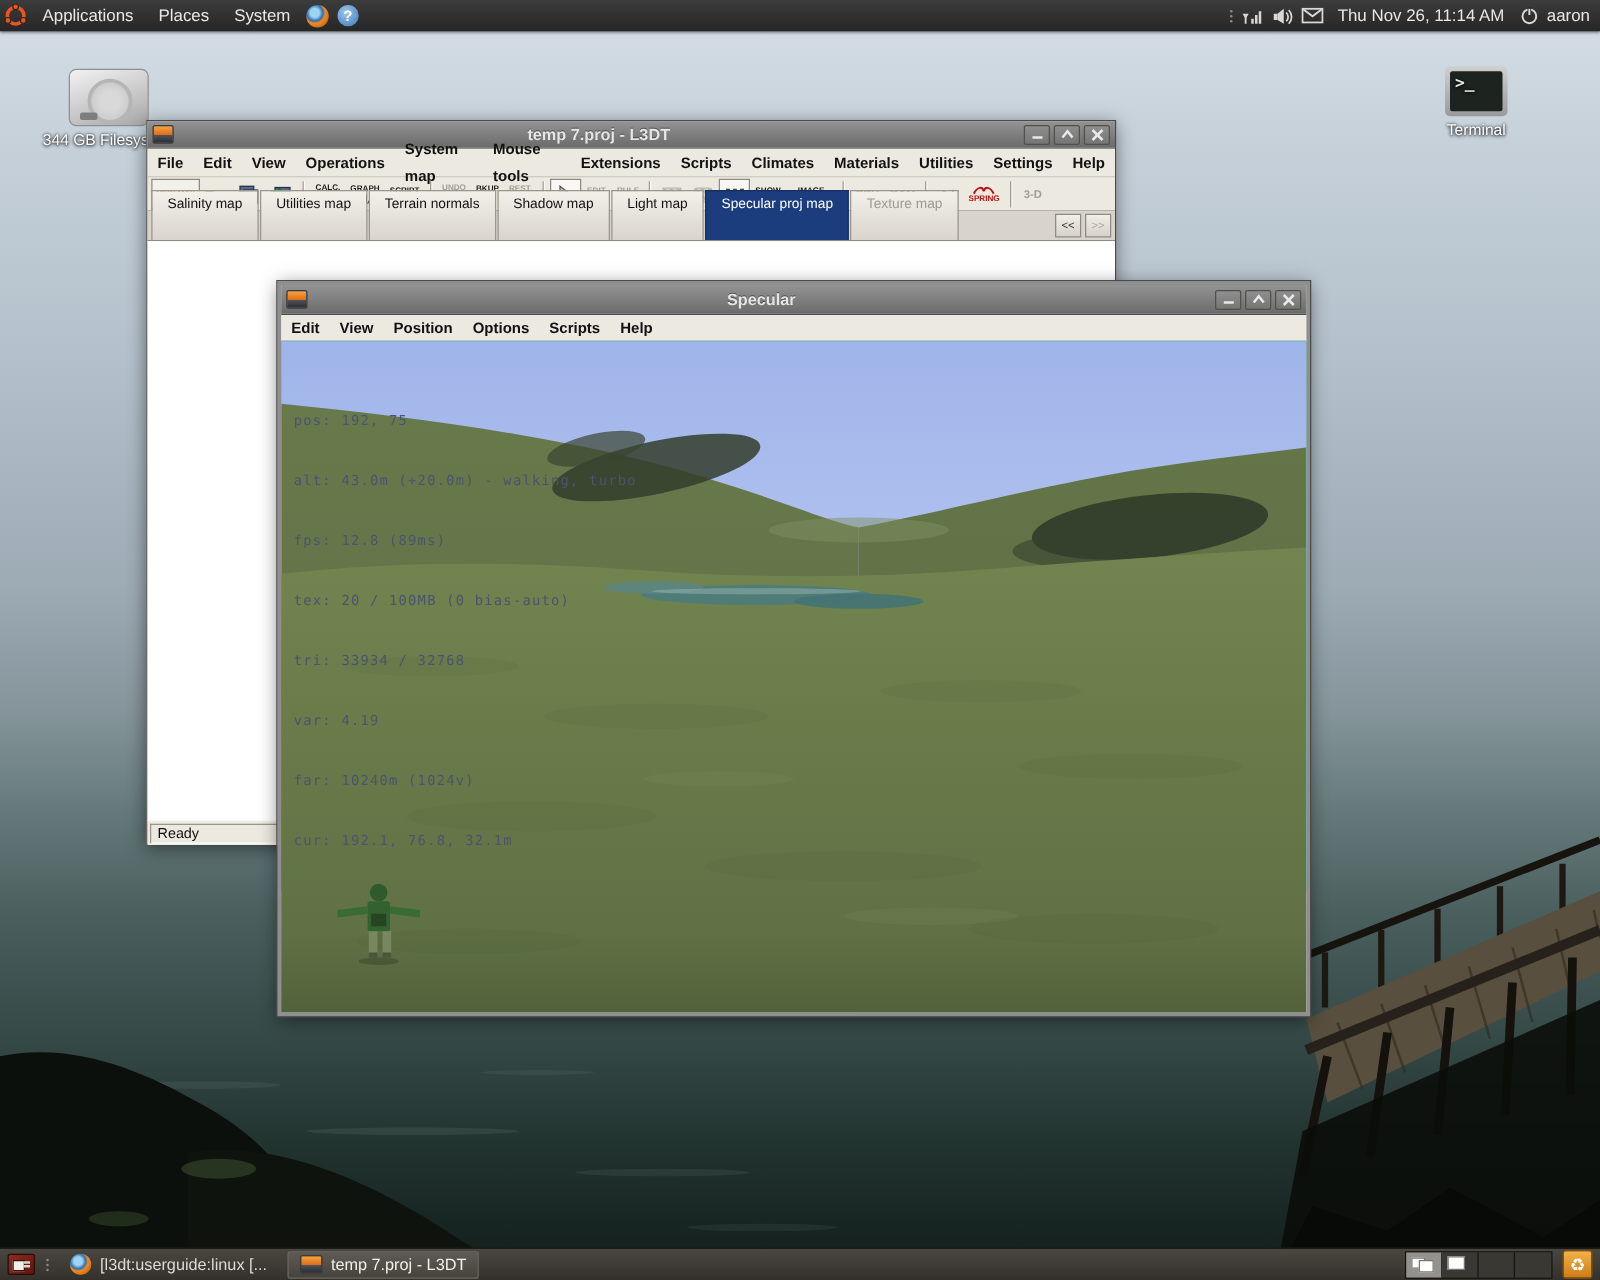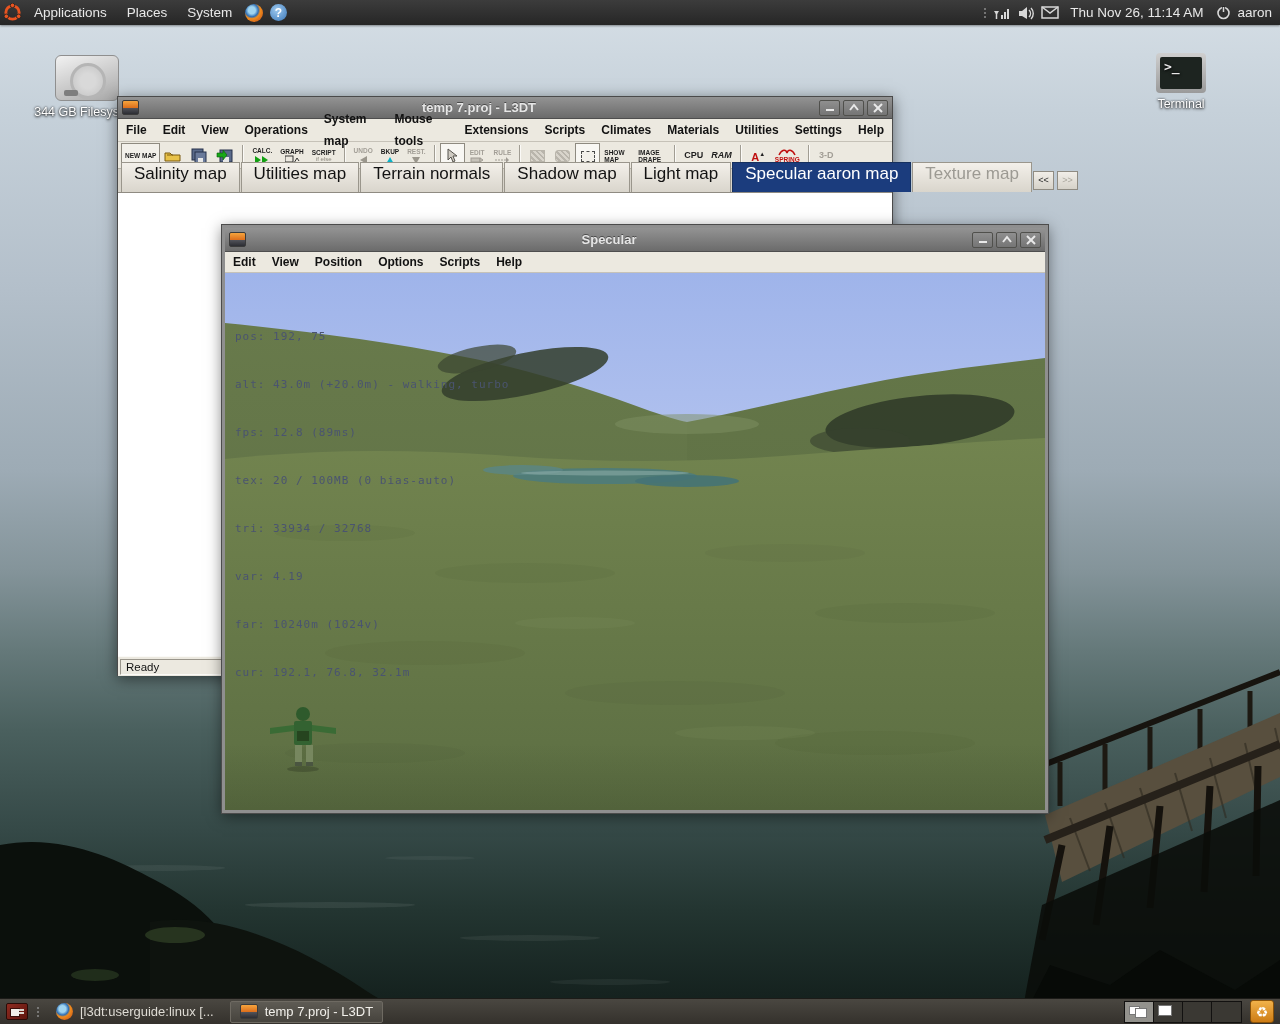--- a/index.html
+++ b/index.html
@@ -75,21 +75,21 @@
   .dbl-right { display:flex; margin-top:2px; }
   .dbl-right i { width:0; height:0; border-top:4px solid transparent; border-bottom:4px solid transparent; border-left:6px solid #12a012; display:block; margin-right:1px; }
   .mini-a { font-size:11px; line-height:10px; color:#c01010; font-weight:bold; }
   .mini-a sup { font-size:6px; color:#222; }
   .spring-ic { color:#c01010; }
   .dither { width:15px; height:12px; border:1px solid #b9b5ab; margin-top:1px;
     background:repeating-linear-gradient(45deg,#d8d4cb 0 2px,#b9b5ac 2px 4px); }
   .selbox { width:14px; height:11px; border:1px dashed #4a4a4a; margin-top:2px; background:#f2f0ea; }
 
   .tabs { height:24px; display:flex; align-items:flex-end; background:#d8d4cb; border-bottom:1px solid #8f8b82; padding-left:3px; }
-  .tab { height:30px; line-height:21px; padding:0 12px; font-size:17px; color:#121212;
+  .tab { height:40px; line-height:21px; padding:0 12px; font-size:11px; color:#121212;
     background:linear-gradient(#f3f0ea,#d9d5cc); border:1px solid #9a968c; border-bottom:none; margin-right:1px; white-space:nowrap; }
   .tab.selected { background:#1b3c7d; color:#ffffff; border-color:#15305f; }
   .tab.disabled { color:#9c9a93; }
   .tabnav { margin-left:auto; display:flex; gap:3px; padding:0 3px 2px 0; }
   .tabnav .navbtn { width:21px; height:19px; font-size:9px; line-height:17px; text-align:center;
     background:linear-gradient(#f1eee8,#d6d2c9); border:1px solid #8f8b82; color:#2a2a2a; }
   .tabnav .navbtn.disabled { color:#aba79e; }
   .l3dt .content { height:463px; background:#ffffff; border-top:1px solid #fff; }
   .statusbar { height:20px; background:#ece9e0; display:flex; align-items:center; border-top:1px solid #fbfaf7; }
   .status-cell { flex:1; height:16px; margin:0 2px; line-height:15px; padding-left:5px; font-size:11.5px; color:#121212;
@@ -311,21 +311,21 @@
       </div>
       <div class="tsep"></div>
       <div class="tbtn disabled" style="font-size:9px;">3-D</div>
     </div>
     <div class="tabs">
       <div class="tab">Salinity map</div>
       <div class="tab">Utilities map</div>
       <div class="tab">Terrain normals</div>
       <div class="tab">Shadow map</div>
       <div class="tab">Light map</div>
-      <div class="tab selected">Specular aaron map</div>
+      <div class="tab selected">Specular proj map</div>
       <div class="tab disabled">Texture map</div>
       <div class="tabnav">
         <div class="navbtn">&lt;&lt;</div>
         <div class="navbtn disabled">&gt;&gt;</div>
       </div>
     </div>
     <div class="content"></div>
     <div class="statusbar">
       <div class="status-cell">Ready</div>
     </div>

